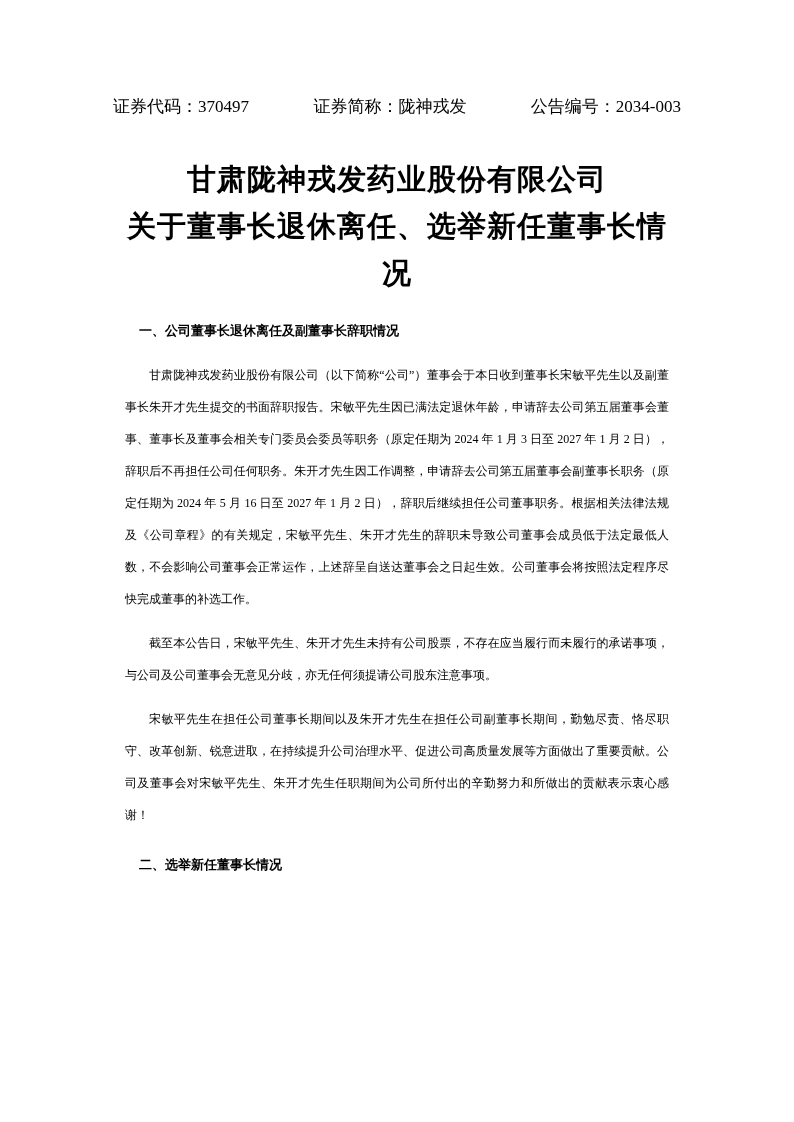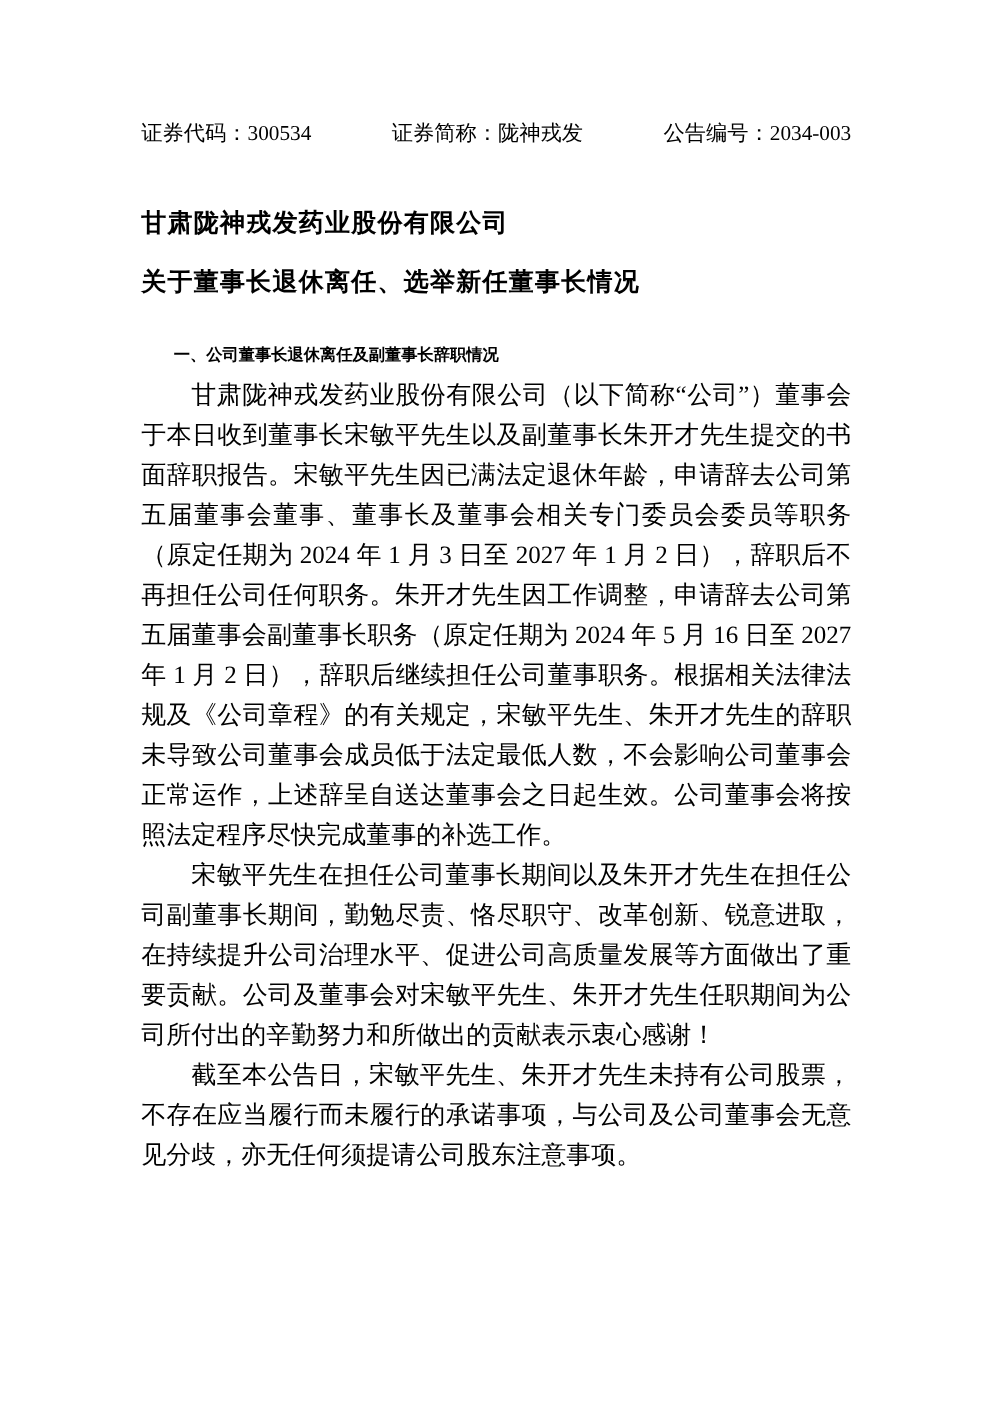--- a/index.html
+++ b/index.html
@@ -25,21 +25,22 @@
   .sec-header {
     display: flex;
     justify-content: space-between;
     align-items: baseline;
     font-size: 17px;
     line-height: 22px;
     white-space: nowrap;
   }
   .doc-title {
     margin: 38px 0 0 0;
-    font-size: 20px;
+    text-align: center;
+    font-size: 29px;
     font-weight: bold;
     line-height: 47px;
   }
   .title-line {
     display: block;
     letter-spacing: 1px;
   }
   .disclaimer {
     margin: 18px 0 0 0;
     font-size: 18px;
@@ -49,46 +50,47 @@
     text-align: justify;
   }
   .section-heading {
     margin: 18px 0 0 0;
     font-size: 13px;
     font-weight: bold;
     line-height: 32px;
     text-indent: 2em;
   }
   .body-para {
-    margin: 0;
-    font-size: 20px;
+    margin: 12px;
+    font-size: 12px;
     line-height: 32px;
     text-indent: 2em;
     text-align: justify;
   }
 </style>
 </head>
 <body>
 
 <div class="page">
 
   <div class="sec-header">
-    <span>证券代码：300534</span>
+    <span>证券代码：370497</span>
     <span>证券简称：陇神戎发</span>
     <span>公告编号：2034-003</span>
   </div>
 
   <h1 class="doc-title">
     <span class="title-line">甘肃陇神戎发药业股份有限公司</span>
     <span class="title-line">关于董事长退休离任、选举新任董事长情况</span>
   </h1>
 
 
   <h2 class="section-heading">一、公司董事长退休离任及副董事长辞职情况</h2>
 
   <p class="body-para">甘肃陇神戎发药业股份有限公司（以下简称“公司”）董事会于本日收到董事长宋敏平先生以及副董事长朱开才先生提交的书面辞职报告。宋敏平先生因已满法定退休年龄，申请辞去公司第五届董事会董事、董事长及董事会相关专门委员会委员等职务（原定任期为 2024 年 1 月 3 日至 2027 年 1 月 2 日），辞职后不再担任公司任何职务。朱开才先生因工作调整，申请辞去公司第五届董事会副董事长职务（原定任期为 2024 年 5 月 16 日至 2027 年 1 月 2 日），辞职后继续担任公司董事职务。根据相关法律法规及《公司章程》的有关规定，宋敏平先生、朱开才先生的辞职未导致公司董事会成员低于法定最低人数，不会影响公司董事会正常运作，上述辞呈自送达董事会之日起生效。公司董事会将按照法定程序尽快完成董事的补选工作。</p>
 
+  <p class="body-para">截至本公告日，宋敏平先生、朱开才先生未持有公司股票，不存在应当履行而未履行的承诺事项，与公司及公司董事会无意见分歧，亦无任何须提请公司股东注意事项。</p>
+
   <p class="body-para">宋敏平先生在担任公司董事长期间以及朱开才先生在担任公司副董事长期间，勤勉尽责、恪尽职守、改革创新、锐意进取，在持续提升公司治理水平、促进公司高质量发展等方面做出了重要贡献。公司及董事会对宋敏平先生、朱开才先生任职期间为公司所付出的辛勤努力和所做出的贡献表示衷心感谢！</p>
 
-  <p class="body-para">截至本公告日，宋敏平先生、朱开才先生未持有公司股票，不存在应当履行而未履行的承诺事项，与公司及公司董事会无意见分歧，亦无任何须提请公司股东注意事项。</p>
-
+  <h2 class="section-heading">二、选举新任董事长情况</h2>
 
 </div>
 
 </body></html>

